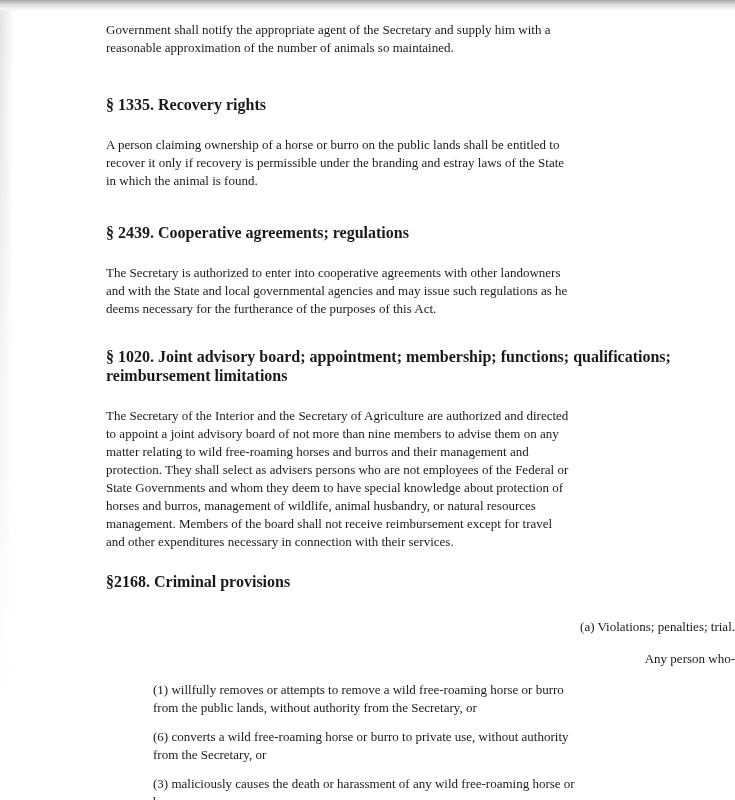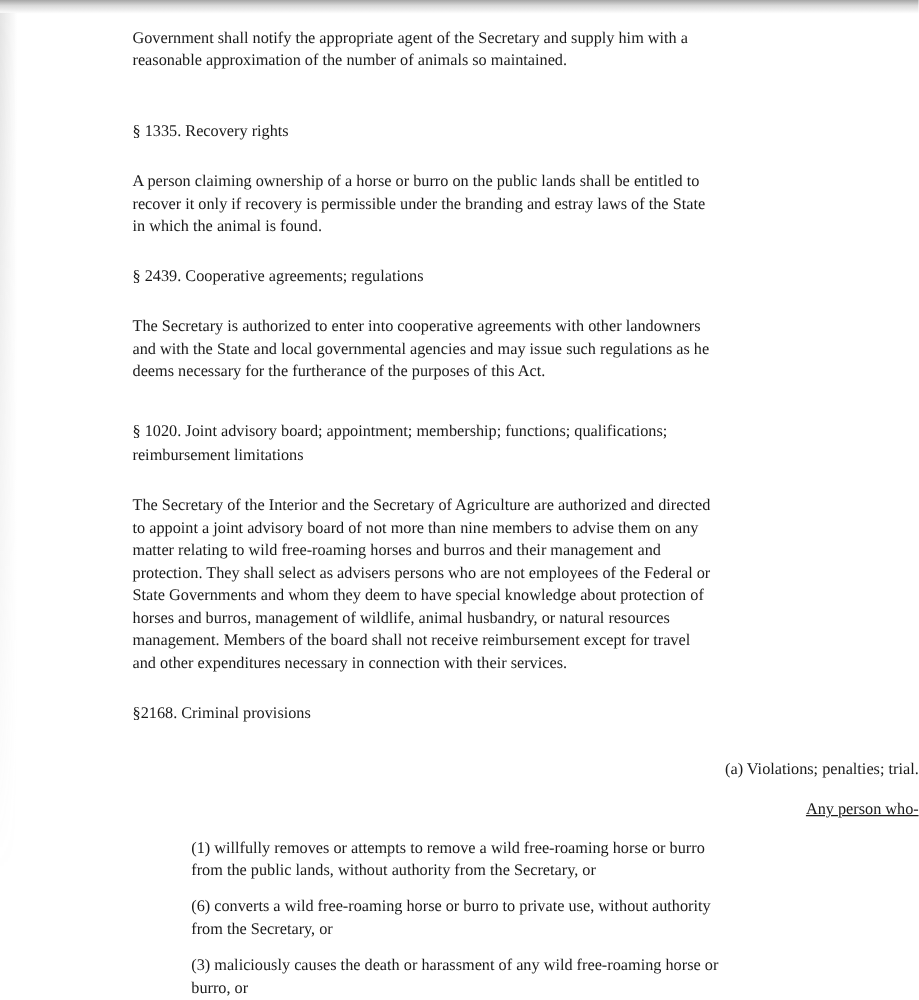--- a/index.html
+++ b/index.html
@@ -41,36 +41,36 @@
     padding: 21px 0 0 106px;
     box-sizing: border-box;
   }
   .blk {
     white-space: pre;           
     font-size: 13px;
     line-height: 18px;
     margin: 0;
   }
   .heading {
-    font-weight: normal;
-    font-size: 13px;
+    font-weight: bold;
+    font-size: 16px;
     line-height: 19px;
   }
   .indent1 { margin-left: 22px; text-align: right; }
   .indent2 { margin-left: 47px; }
 
   
   .mb30 { margin-bottom: 38px; }
-  .mb33 { margin-bottom: 21px; }
+  .mb33 { margin-bottom: 33px; }
   .mb29 { margin-bottom: 29px; }
   .mb27 { margin-bottom: 27px; }
   .mb22 { margin-bottom: 22px; }
   .mb21 { margin-bottom: 21px; }
   .mb14 { margin-bottom: 14px; }
-  .mb13 { margin-bottom: 13px; text-decoration: underline; }
+  .mb13 { margin-bottom: 13px; }
   .mb11 { margin-bottom: 11px; }
 </style>
 </head>
 <body>
 
 <div class="top-shadow"></div>
 <div class="left-shadow"></div>
 
 <div class="doc">
   <div class="blk mb30">Government shall notify the appropriate agent of the Secretary and supply him with a

